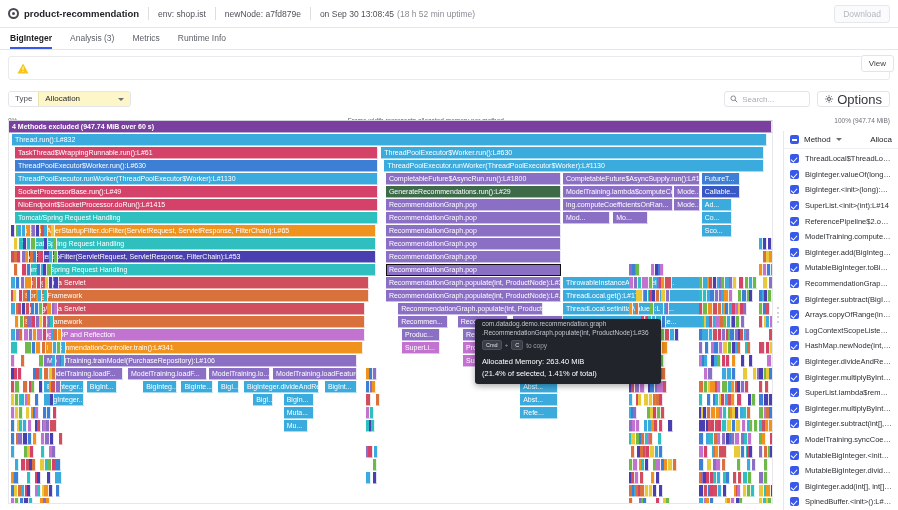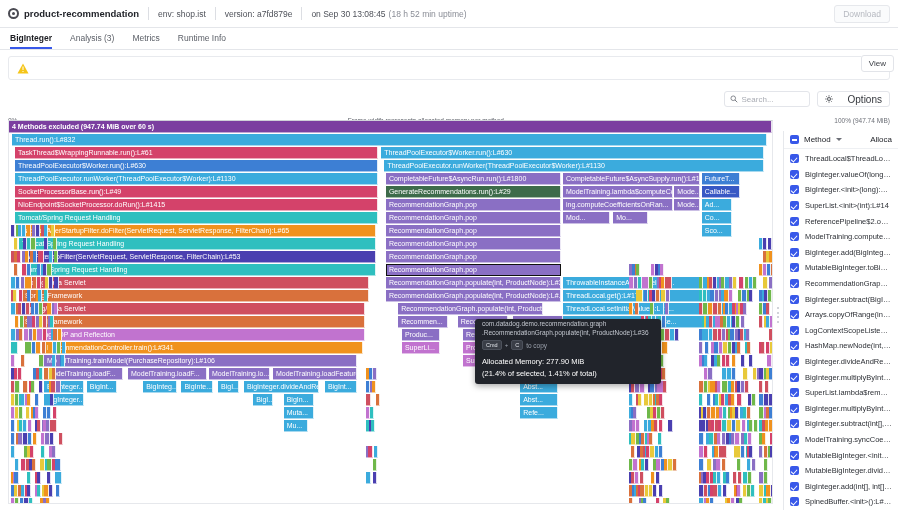--- a/index.html
+++ b/index.html
@@ -104,24 +104,24 @@
   .search-box {
     margin-left: auto;
     display: flex; align-items: center; gap: 4px;
     border: 1px solid #e3e5ea; border-radius: 3px;
     height: 16px; width: 86px; padding: 0 5px;
     background: #fff;
   }
   .search-ph { font-size: 8px; color: #a9acb4; }
   .options-btn {
     margin-left: 7px;
-    display: flex; align-items: center; gap: 15px;
+    display: flex; align-items: center; gap: 4px;
     border: 1px solid #e3e5ea; border-radius: 3px;
     height: 16px; padding: 0 7px; background: #fff;
-    font-size: 10px; color: #34373d;
+    font-size: 13px; color: #34373d;
   }
 
   
   .scale-row {
     display: flex; align-items: flex-end;
     padding: 3px 8px 0 8px;
     font-size: 6.5px; color: #6c6f77;
     height: 14px;
   }
   .scale-note { flex: 1; text-align: center; color: #5c6068; font-size: 6.5px; }
@@ -250,21 +250,21 @@
 </style>
 </head>
 <body>
 
 <div class="topbar">
   <span class="app-dot"></span>
   <span class="app-title">product-recommendation</span>
   <span class="tb-sep"></span>
   <span class="tb-meta">env: shop.ist</span>
   <span class="tb-sep"></span>
-  <span class="tb-meta">version: a7fd879e</span>
+  <span class="tb-meta">newNode: a7fd879e</span>
   <span class="tb-sep"></span>
   <span class="tb-meta">on Sep 30 13:08:45</span>
   <span class="tb-meta tb-muted" style="margin-left:3px">(18 h 52 min uptime)</span>
   <span class="spacer"></span>
   <span class="download-btn">Download</span>
 </div>
 
 <div class="tabbar">
   <div class="tab active">BigInteger</div>
   <div class="tab">Analysis (3)</div>
@@ -279,20 +279,27 @@
       <rect x="11" y="7" width="2" height="7" fill="#fff"></rect>
       <rect x="11" y="16" width="2" height="2" fill="#fff"></rect>
     </svg>
   </div>
 </div>
 <div class="viewbtn-wrap">
   <span class="view-btn">View</span>
 </div>
 
 <div class="controls">
+  <div class="type-group">
+    <span class="type-label">Type</span>
+    <span class="type-value">
+      <span class="v">Allocation</span>
+      <span class="caret"></span>
+    </span>
+  </div>
   <div class="search-box">
     <svg width="8" height="8" viewBox="0 0 16 16">
       <circle cx="6.5" cy="6.5" r="4.6" fill="none" stroke="#6c6f77" stroke-width="1.6"></circle>
       <line x1="10" y1="10" x2="14.5" y2="14.5" stroke="#6c6f77" stroke-width="1.8"></line>
     </svg>
     <span class="search-ph">Search...</span>
   </div>
   <div class="options-btn">
     <svg width="8" height="8" viewBox="0 0 16 16">
       <circle cx="8" cy="8" r="3" fill="none" stroke="#34373d" stroke-width="1.6"></circle>
@@ -1086,21 +1093,21 @@
     <div class="tooltip">
       <div class="tt-body">
         <div class="tt-line">com.datadog.demo.recommendation.graph</div>
         <div class="tt-line">.RecommendationGraph.populate(int, ProductNode):L#36</div>
         <div class="tt-copy">
           <span class="kbd">Cmd</span>
           <span class="plus">+</span>
           <span class="kbd">C</span>
           <span class="lbl">to copy</span>
         </div>
-        <div class="tt-mem">Allocated Memory: 277.90 MiB</div>
+        <div class="tt-mem">Allocated Memory: 263.40 MiB</div>
         <div class="tt-pct">(21.4% of selected, 1.41% of total)</div>
       </div>
     </div>
   </div>
 
   <div class="splitter">
     <span class="grip">
         <i></i>
         <i></i>
         <i></i>

